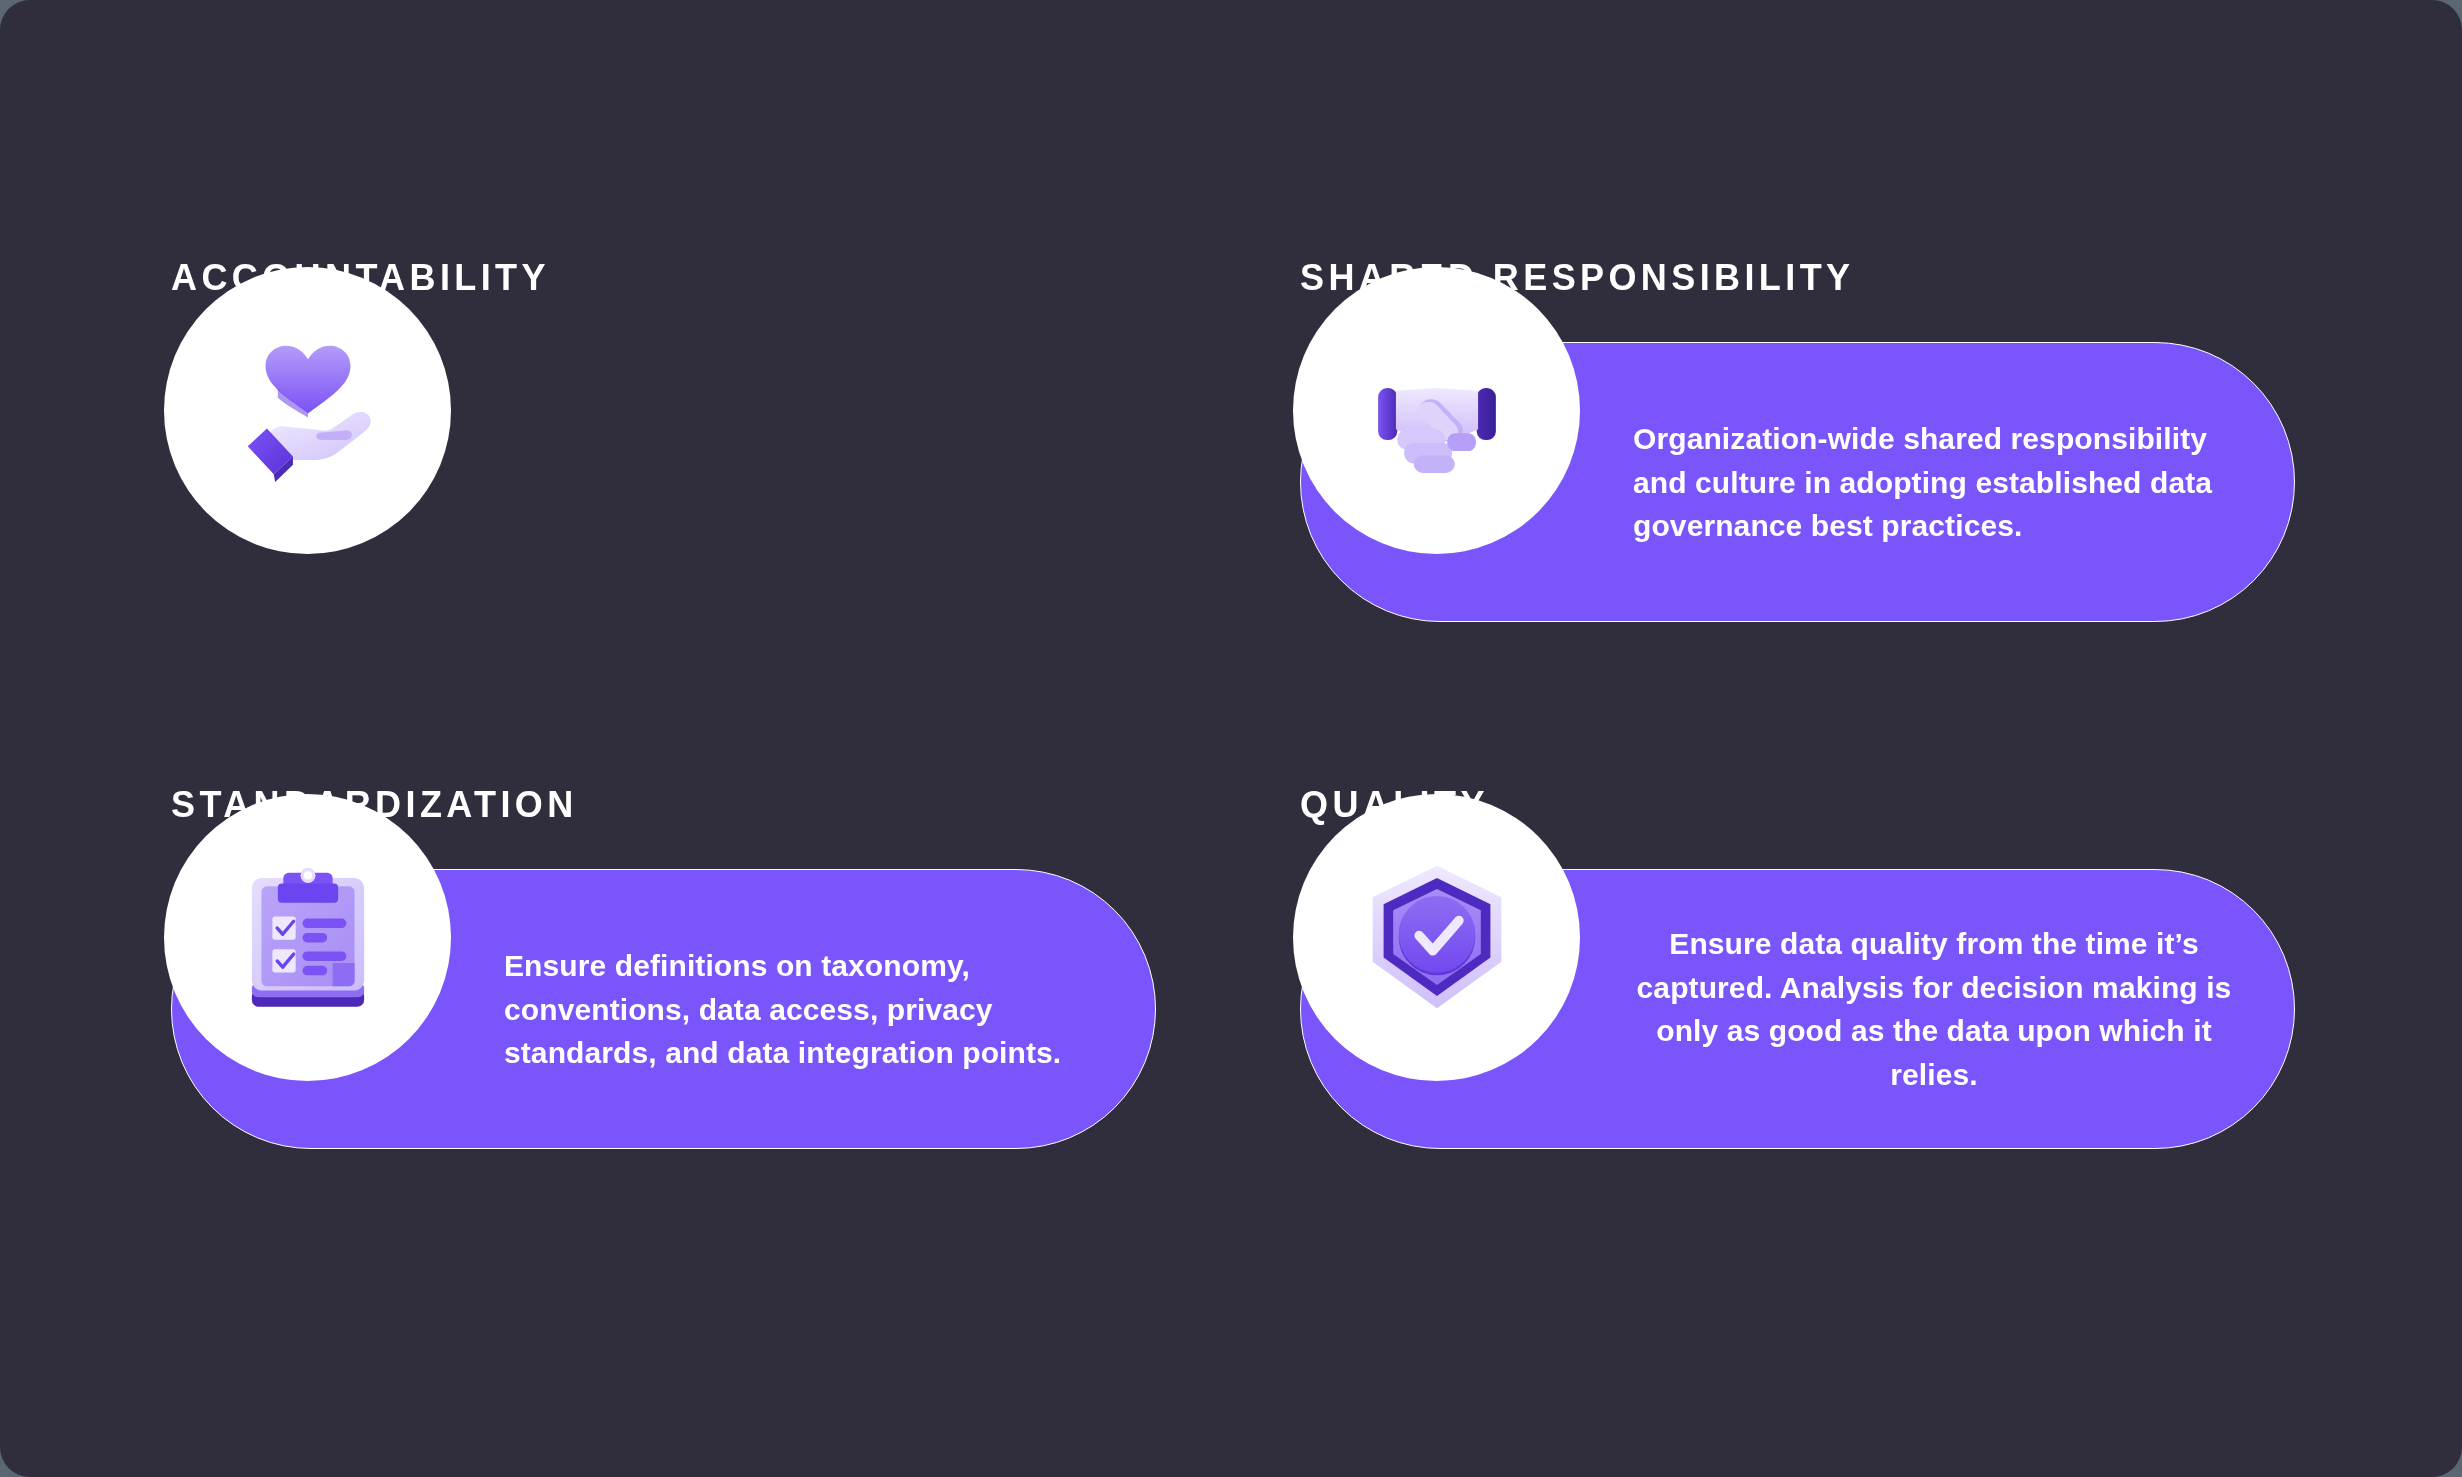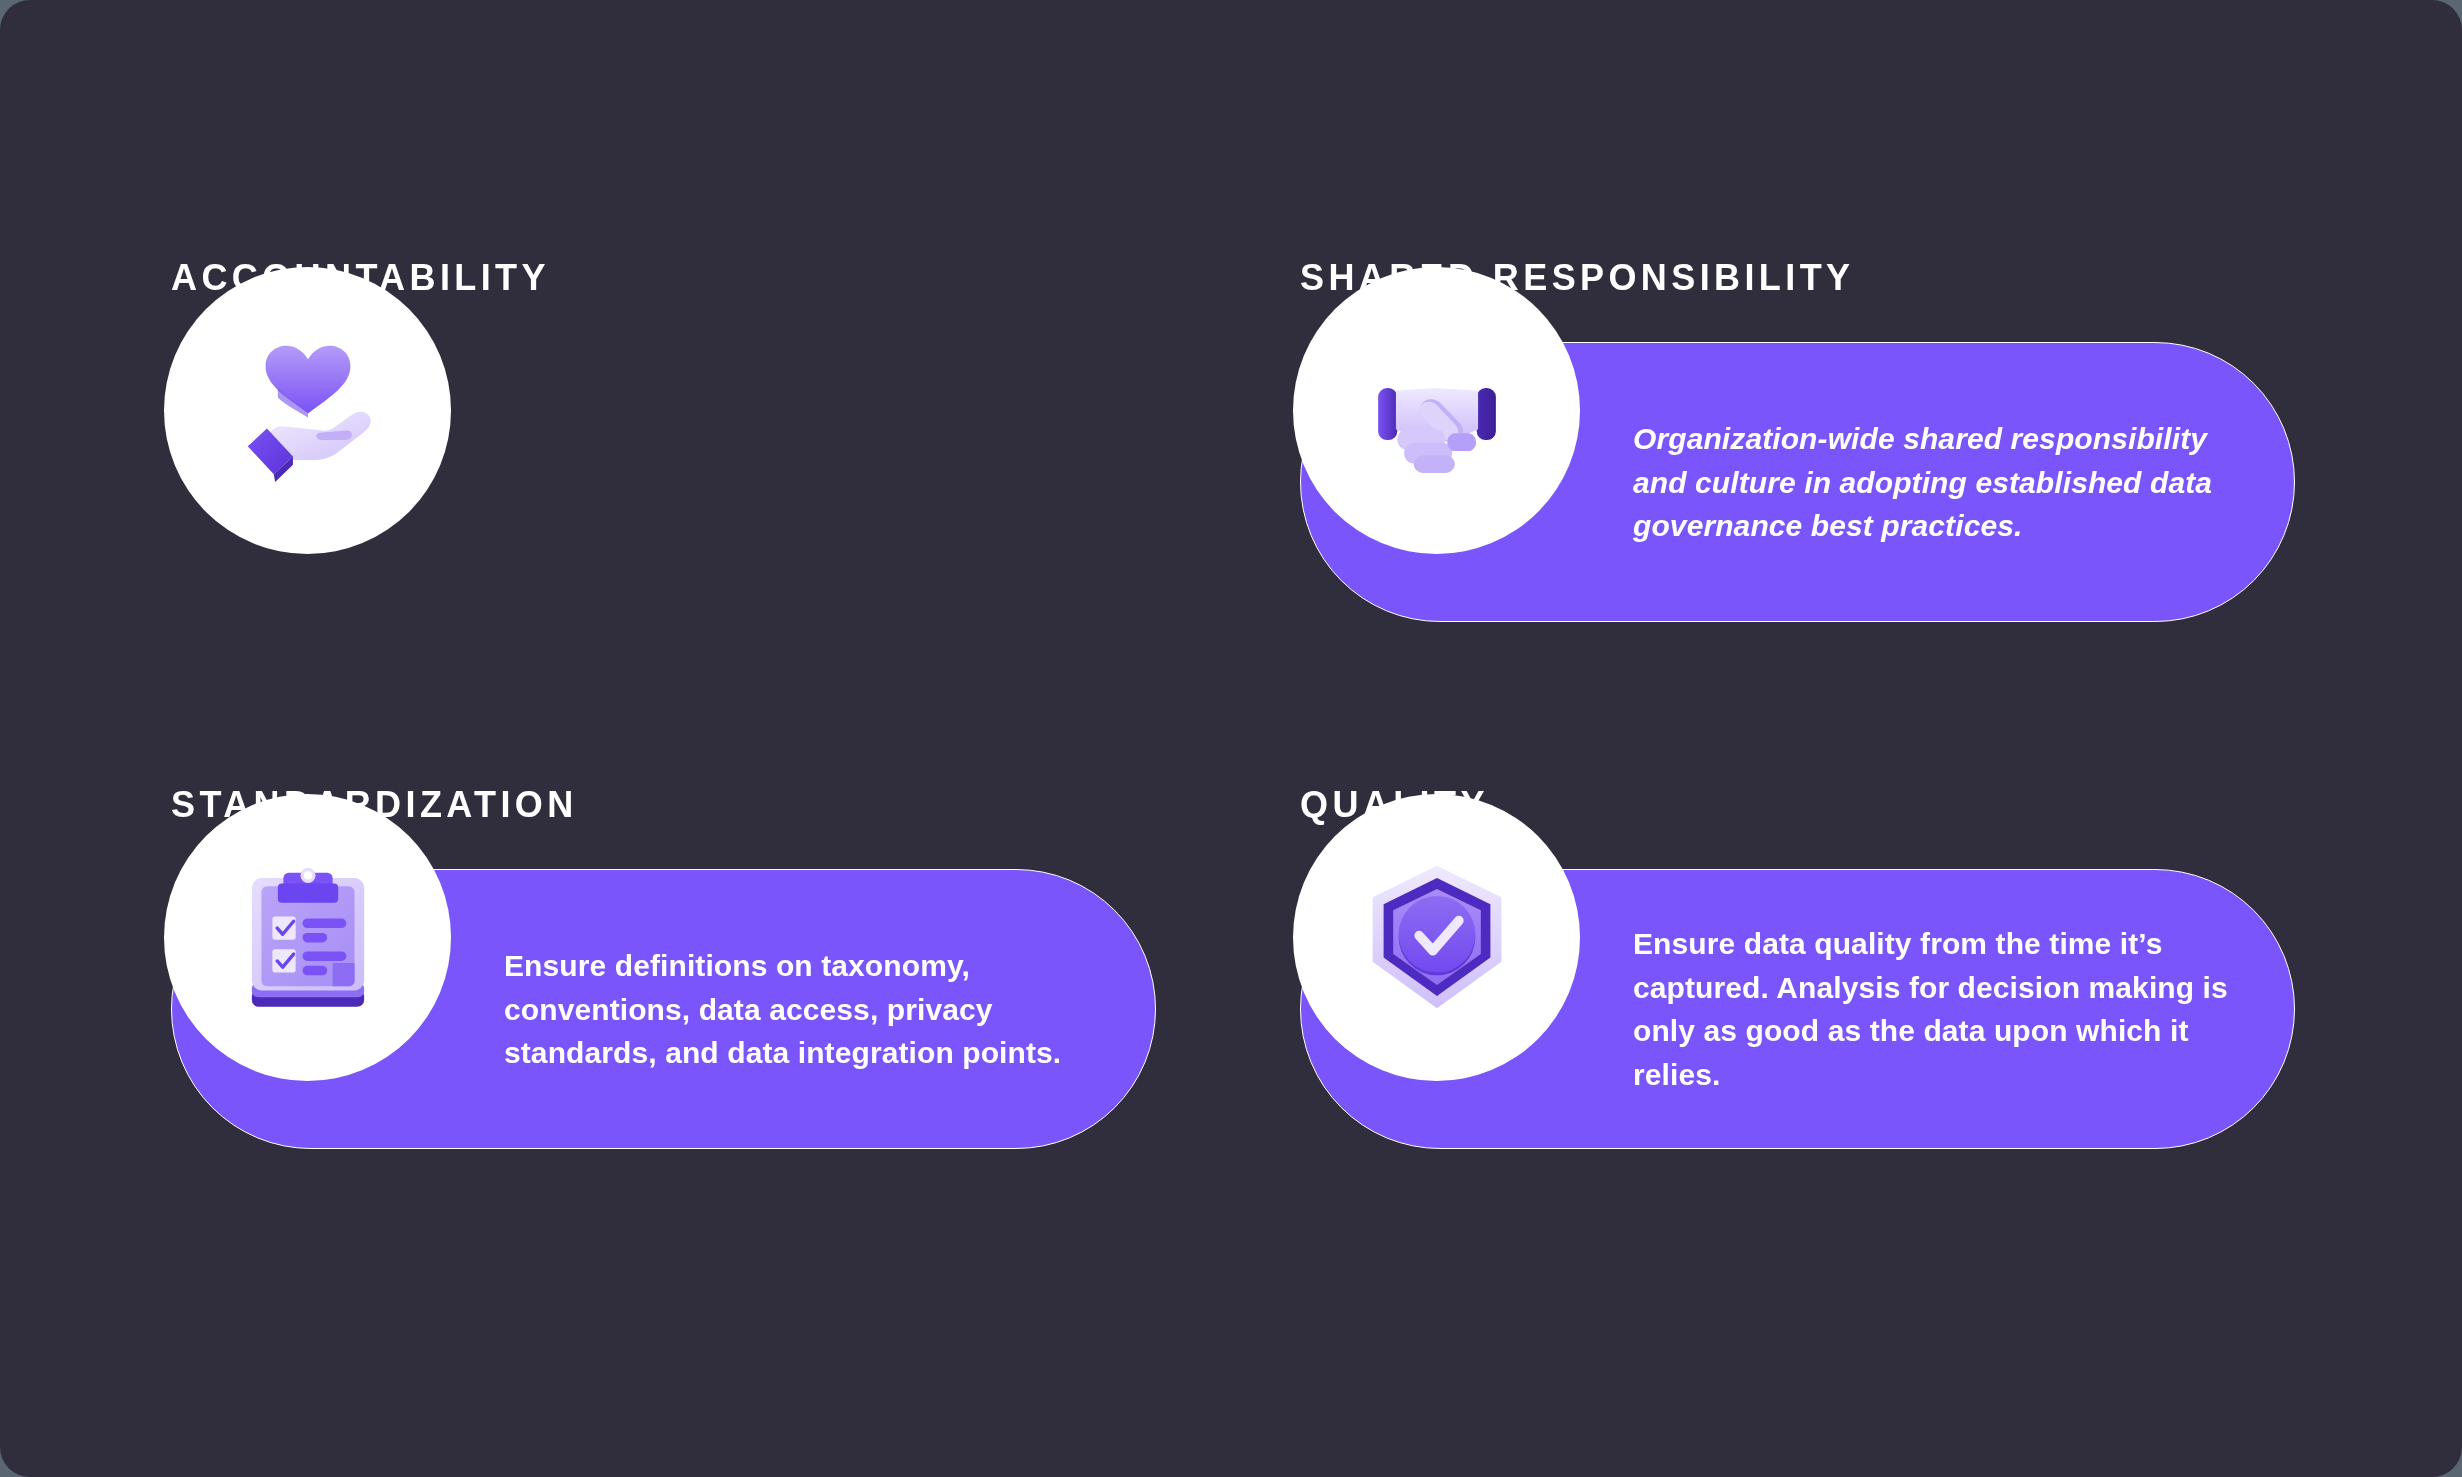--- a/index.html
+++ b/index.html
@@ -60,23 +60,23 @@
     position: absolute;
     left: 0;
     top: 82px;
     height: 280px;
     background: #7a55fb;
     border-radius: 140px;
     border: 1.4px solid #ffffff;
     box-sizing: border-box;
   }
   .cell.c-tl .pill { width: 985px; }
-  .cell.c-tr .pill { width: 995px; font-style: italic; }
+  .cell.c-tr .pill { width: 995px; }
   .cell.c-bl .pill { width: 985px; }
-  .cell.c-br .pill { width: 995px; }
+  .cell.c-br .pill { width: 995px; text-align: center; }
 
   .pill-body {
     position: absolute;
     left: 332px;
     top: 50%;
     transform: translateY(-50%);
     width: 602px;
     color: #ffffff;
     font-size: 30px;
     font-weight: 700;

